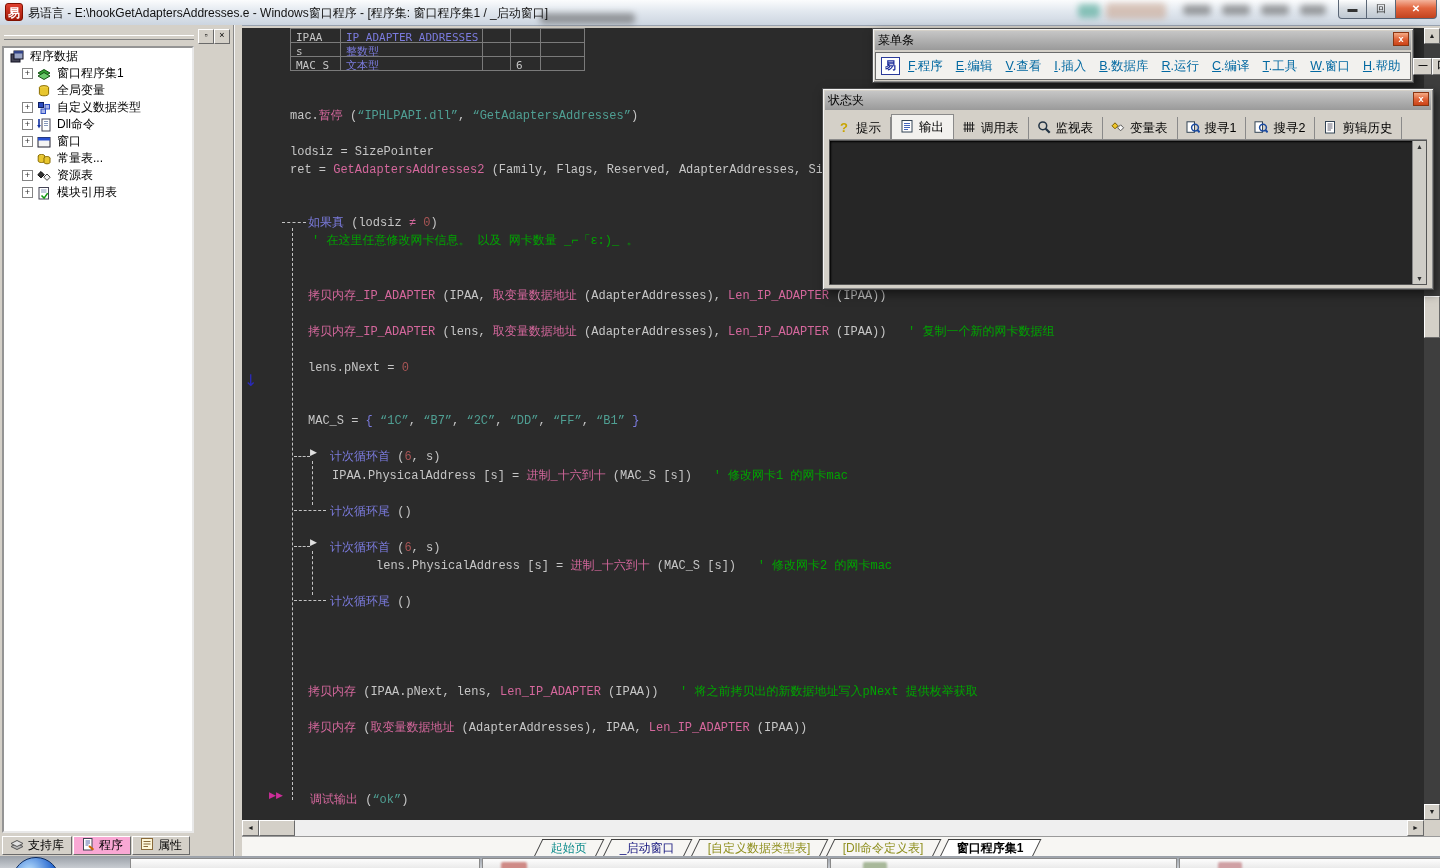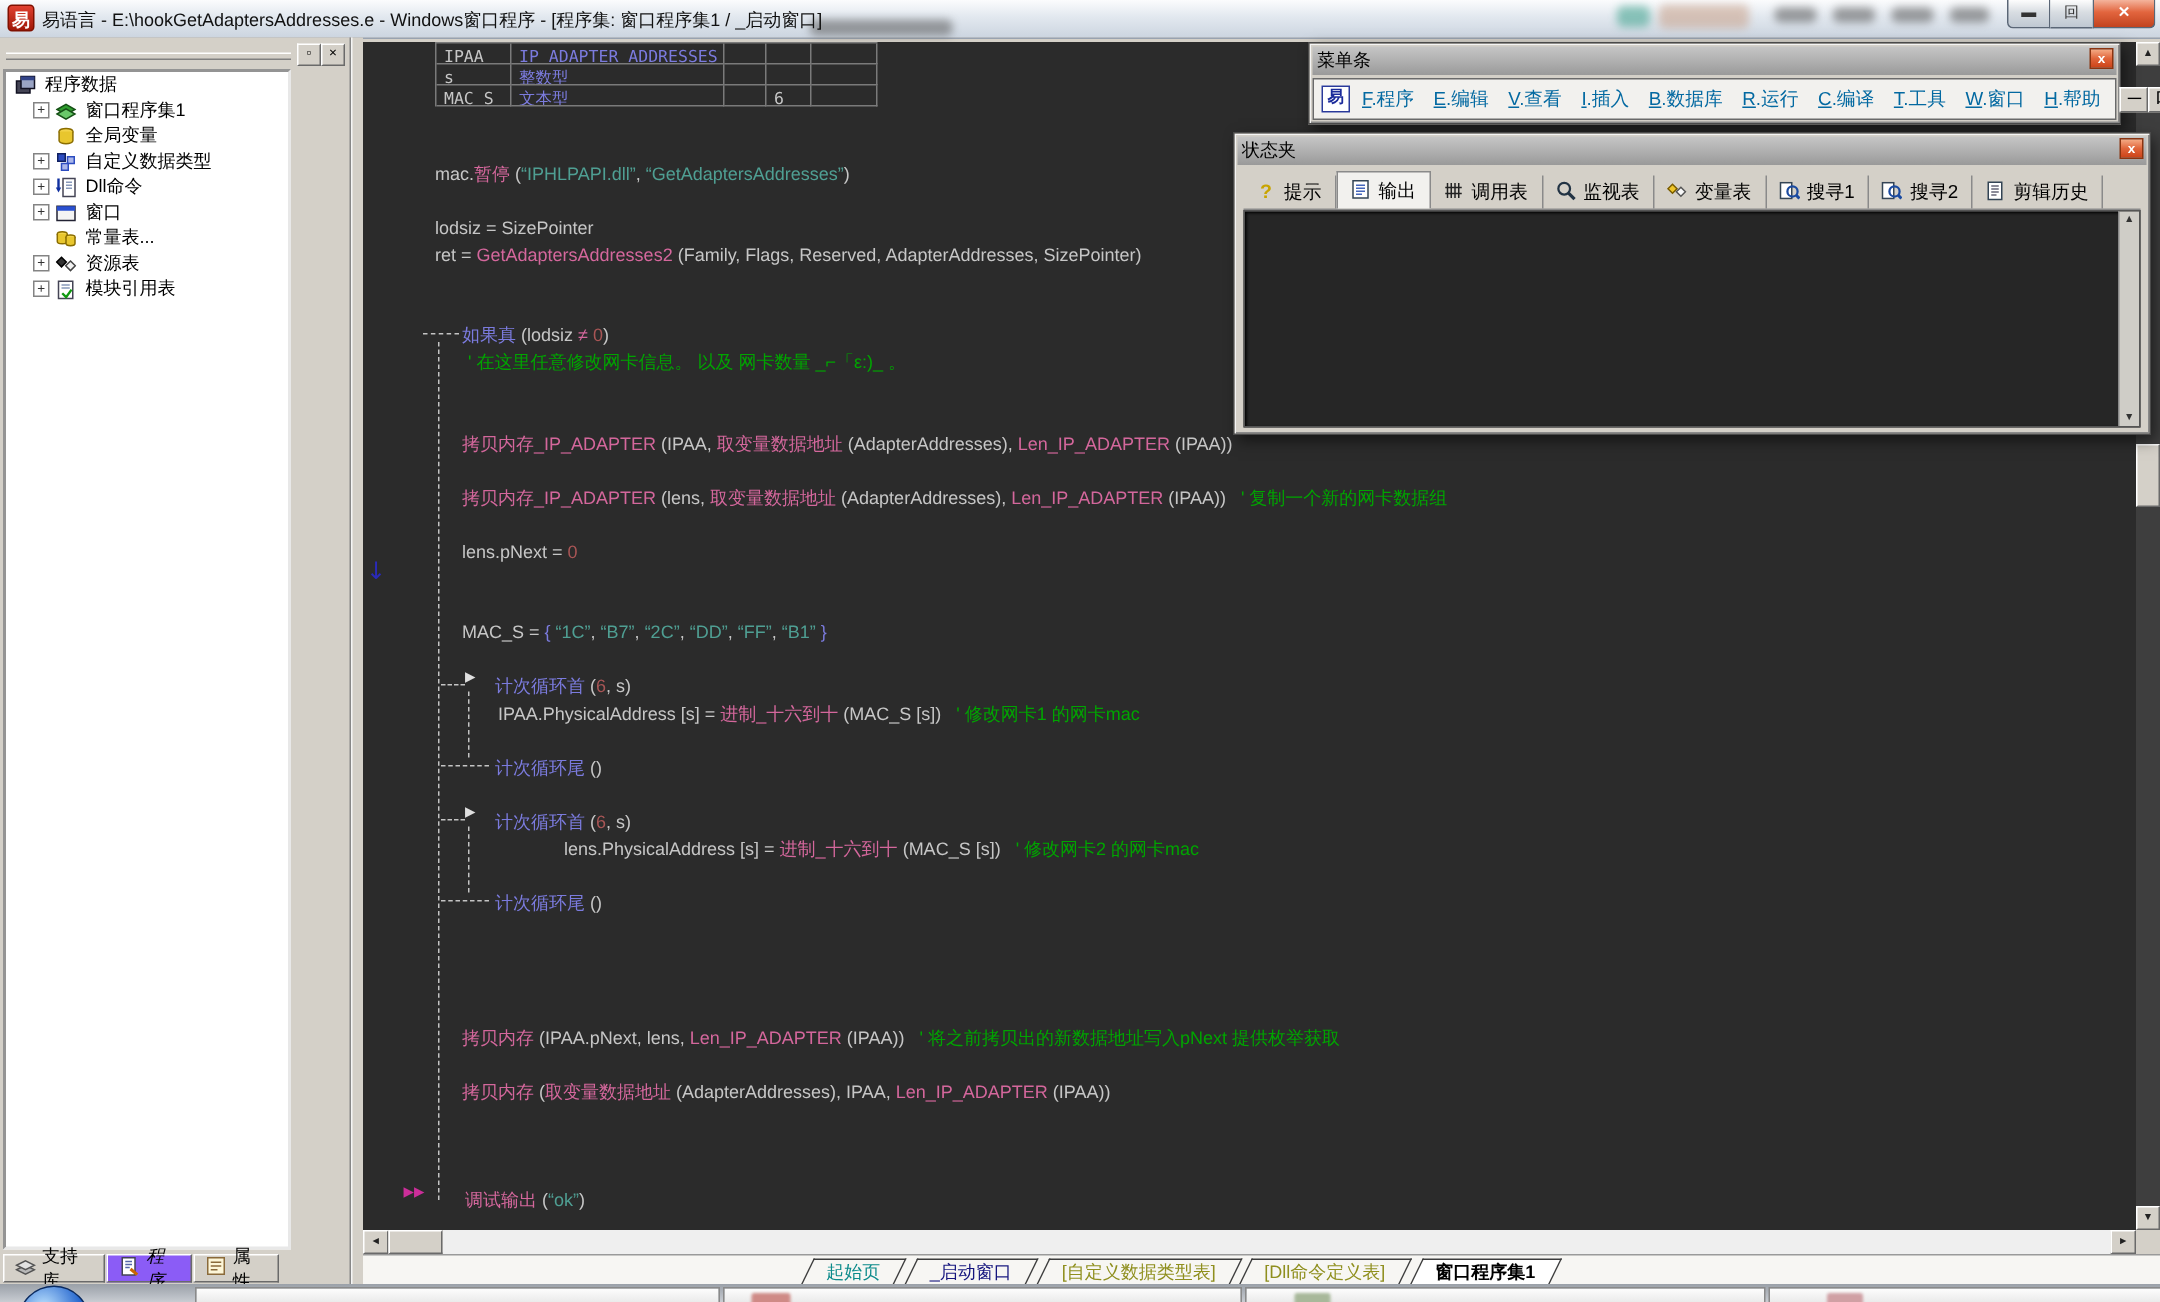--- a/index.html
+++ b/index.html
@@ -32,32 +32,32 @@
   .tree-row{display:flex;align-items:center;height:17px;white-space:nowrap;padding-left:4px;}
   .tree-row .expand{width:9px;height:9px;border:1px solid #848484;background:#fff;font-size:9px;line-height:8px;
      text-align:center;color:#333;margin-right:4px;flex:none;}
   .tree-row .expand.hiddenbox{visibility:hidden;}
   .tree-row .ticon{width:15px;height:14px;margin-right:5px;flex:none;}
   .tree-row .tlabel{color:#000;}
   .tree-row.root{padding-left:6px;}
   .tree-row.child{padding-left:18px;}
 
   
-  #left-tabs{position:absolute;left:2px;top:811px;width:184px;height:19px;display:flex;gap:1px;}
+  #left-tabs{position:absolute;left:2px;top:811px;width:230px;height:19px;display:flex;gap:1px;}
   .ltab{display:flex;align-items:center;gap:4px;padding:0 7px;font-size:12px;background:#d4d0c8;
     border:1px solid;border-color:#fff #6a6a6a #6a6a6a #fff;height:19px;box-sizing:border-box;}
-  .ltab.active{background:#8b5cf6;font-style:italic;}
+  .ltab.active{background:#f9a8d4;}
   .ltab svg{flex:none;}
 
   
   #splitter{left:234px;top:25px;width:8px;height:831px;background:#d4d0c8;border-left:1px solid #f5f5f5;box-sizing:border-box;}
 
   
   #code-area{left:242px;top:28px;width:1182px;height:792px;background:#2b2b2b;overflow:hidden;}
-  .code-line{position:absolute;white-space:pre;font-family:Liberation Sans, sans-serif;
+  .code-line{position:absolute;white-space:pre;font-family:Liberation Mono, monospace;
     font-size:12px;line-height:13px;}
   .sg-plain{color:var(--c-plain);} .sg-kw{color:var(--c-kw);} .sg-fn{color:var(--c-fn);}
   .sg-str{color:var(--c-str);} .sg-num{color:var(--c-num);} .sg-cmt{color:var(--c-cmt);}
   .vline{position:absolute;width:0;border-left:1px dashed #c4c4c4;}
   .hdash{position:absolute;height:0;border-top:1px dashed #c4c4c4;}
   .cglyph{position:absolute;font-family:"DejaVu Sans",sans-serif;}
 
   
   #var-table{position:absolute;left:48px;top:0;border-left:1px solid #7a7a7a;border-top:1px solid #7a7a7a;}
   .vrow{display:flex;height:14px;}

